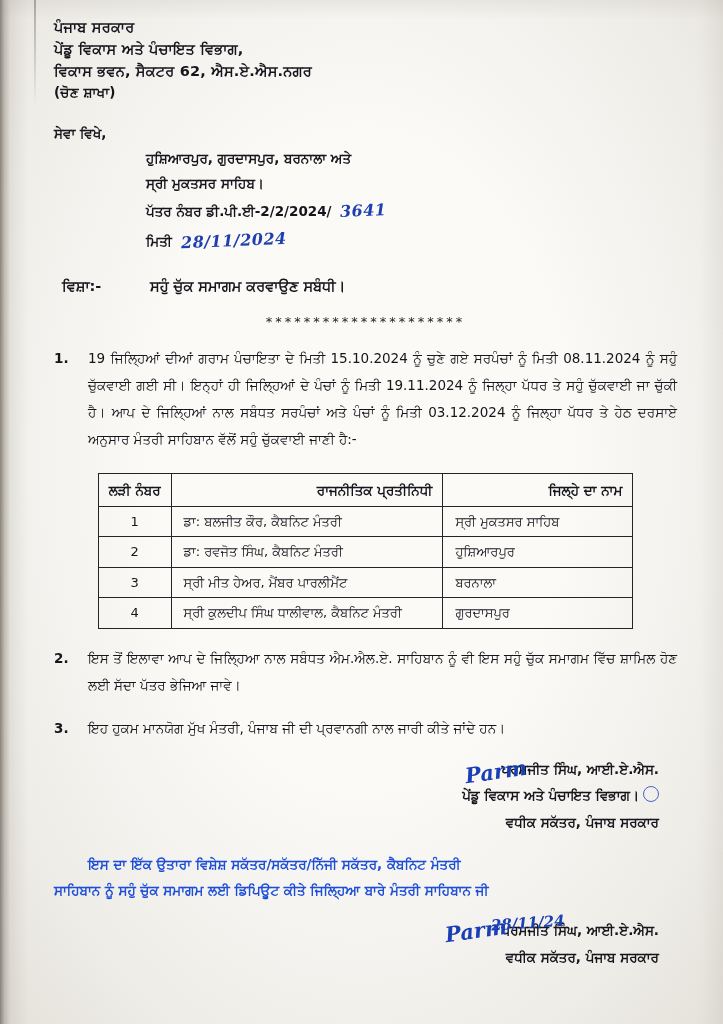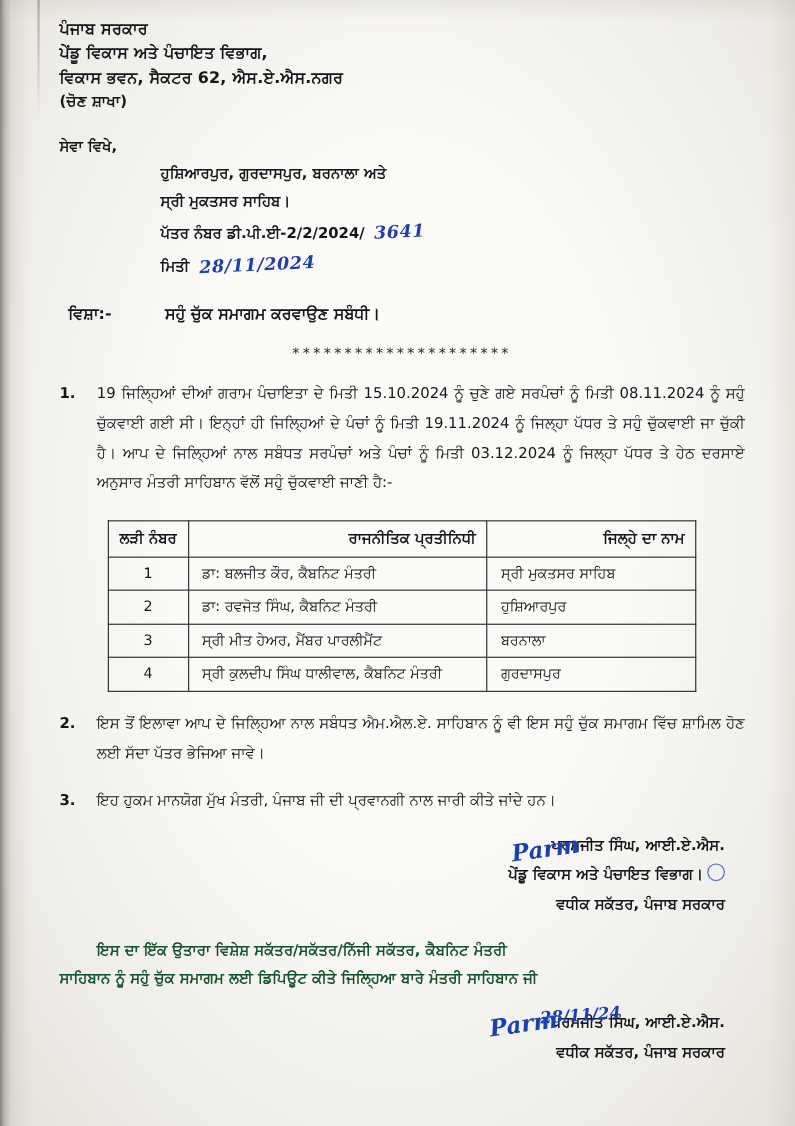--- a/index.html
+++ b/index.html
@@ -154,21 +154,21 @@
   .sig-scribble {
     position: absolute;
     color: #1a3fb5;
     font-family: "DejaVu Serif", serif;
     font-size: 21px;
     font-style: italic;
     transform: rotate(-8deg);
     pointer-events: none;
   }
   .faded {
-    color: #14532d;
+    color: #1d4ed8;
   }
   .footer-block {
     margin-top: 16px;
     font-size: 13.5px;
     line-height: 1.95;
     font-weight: bold;
   }
   .stamp-dot {
     display: inline-block;
     width: 14px; height: 14px;

